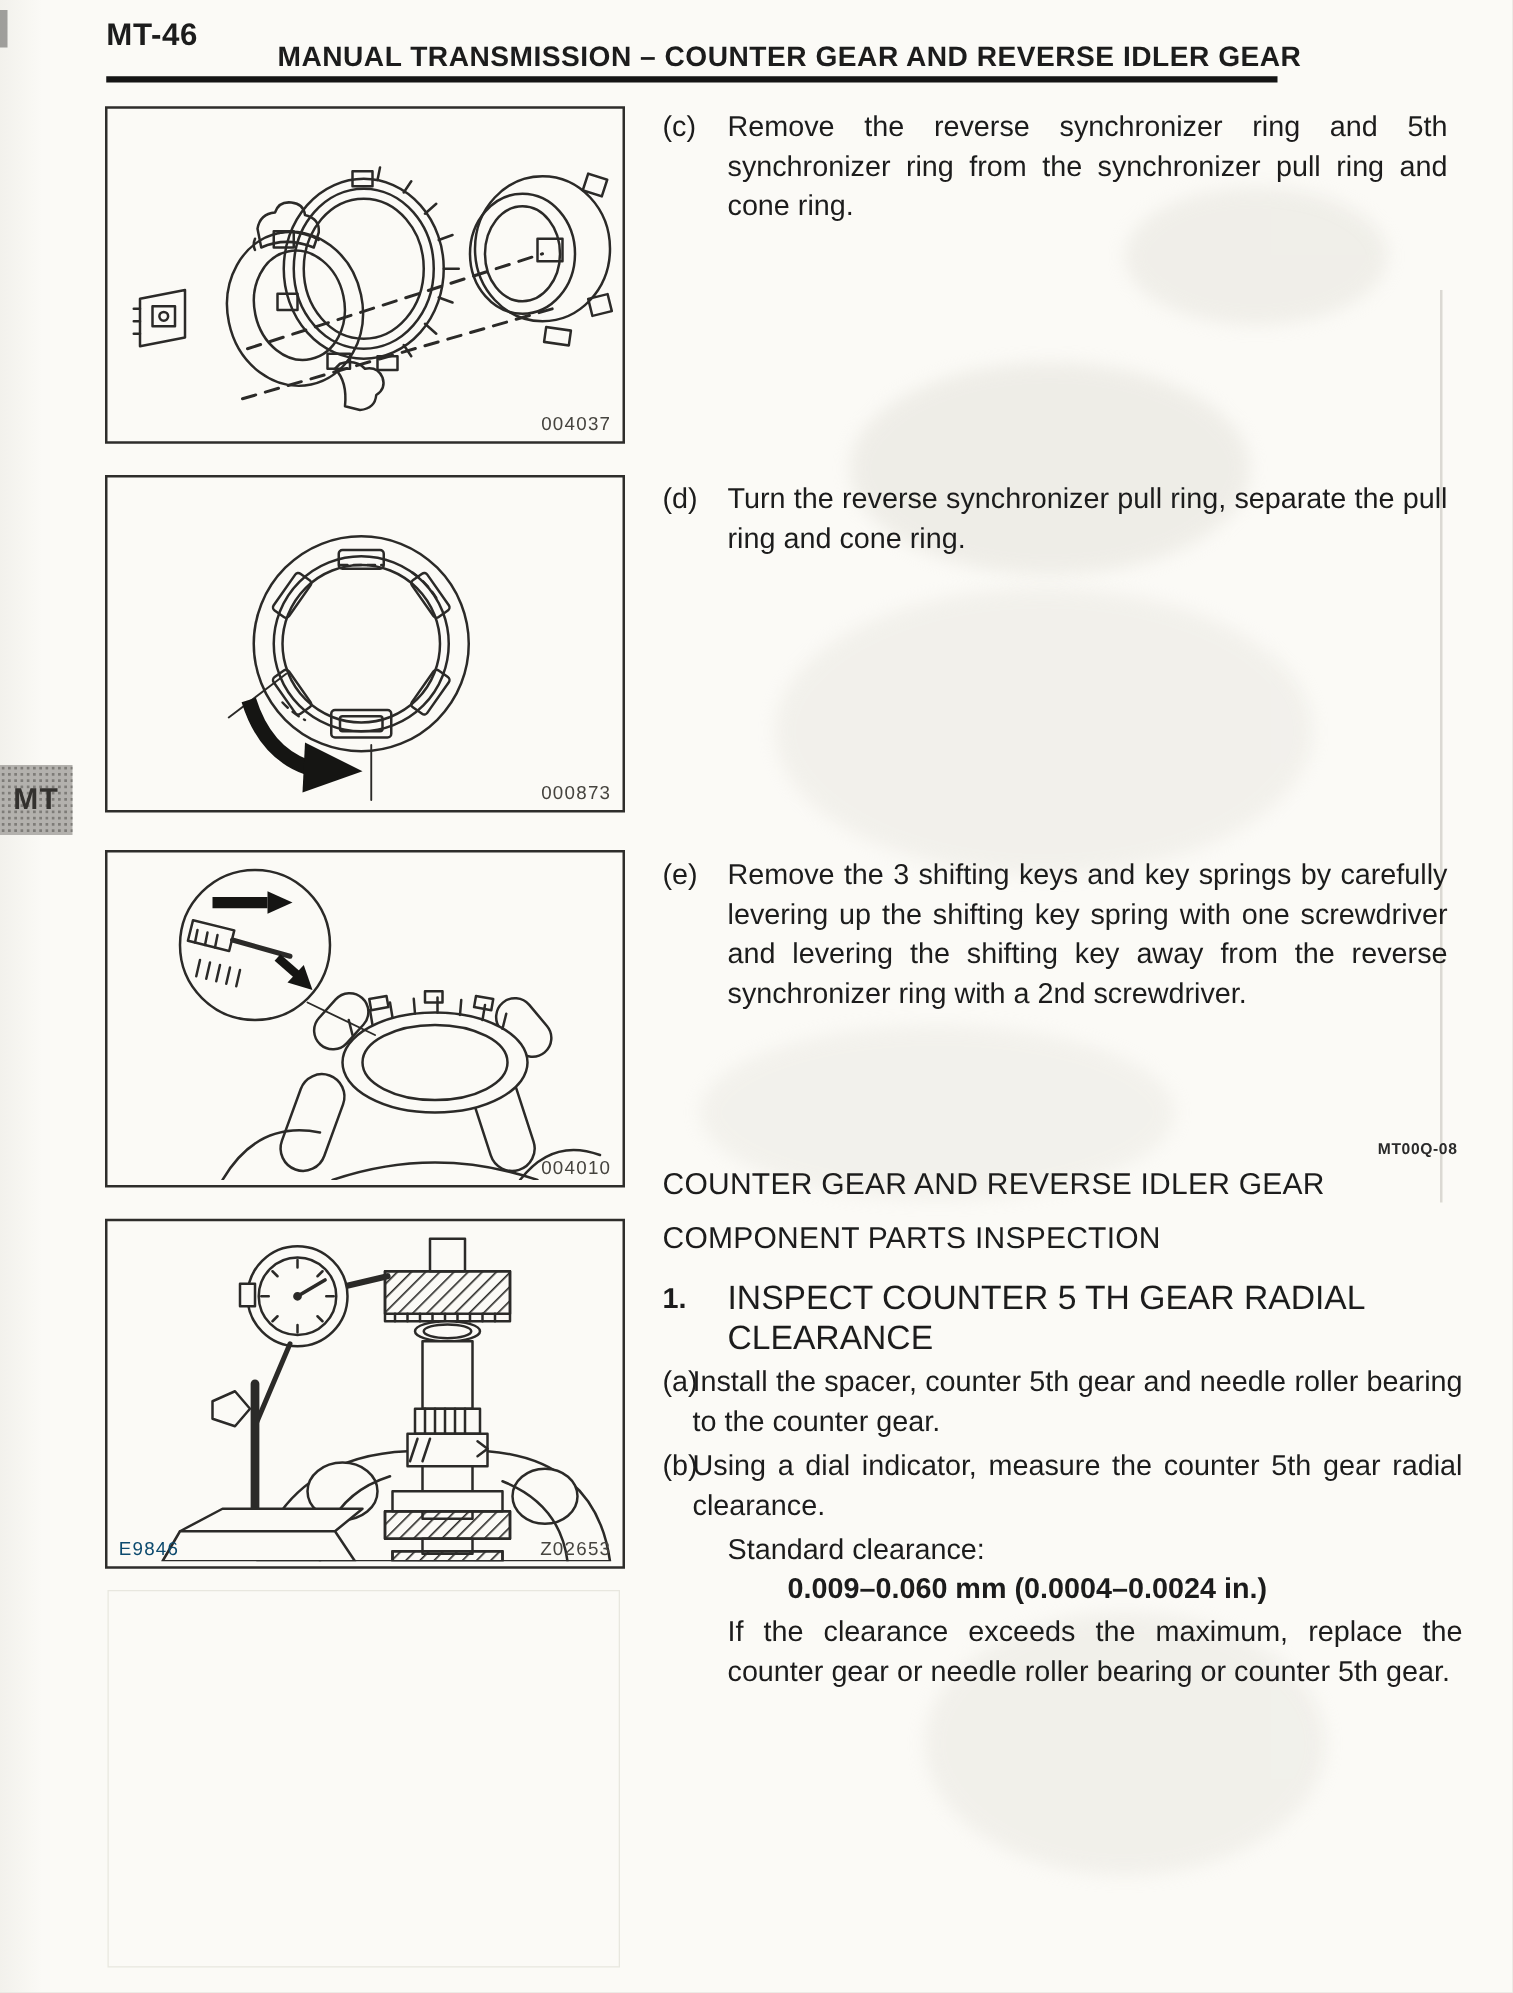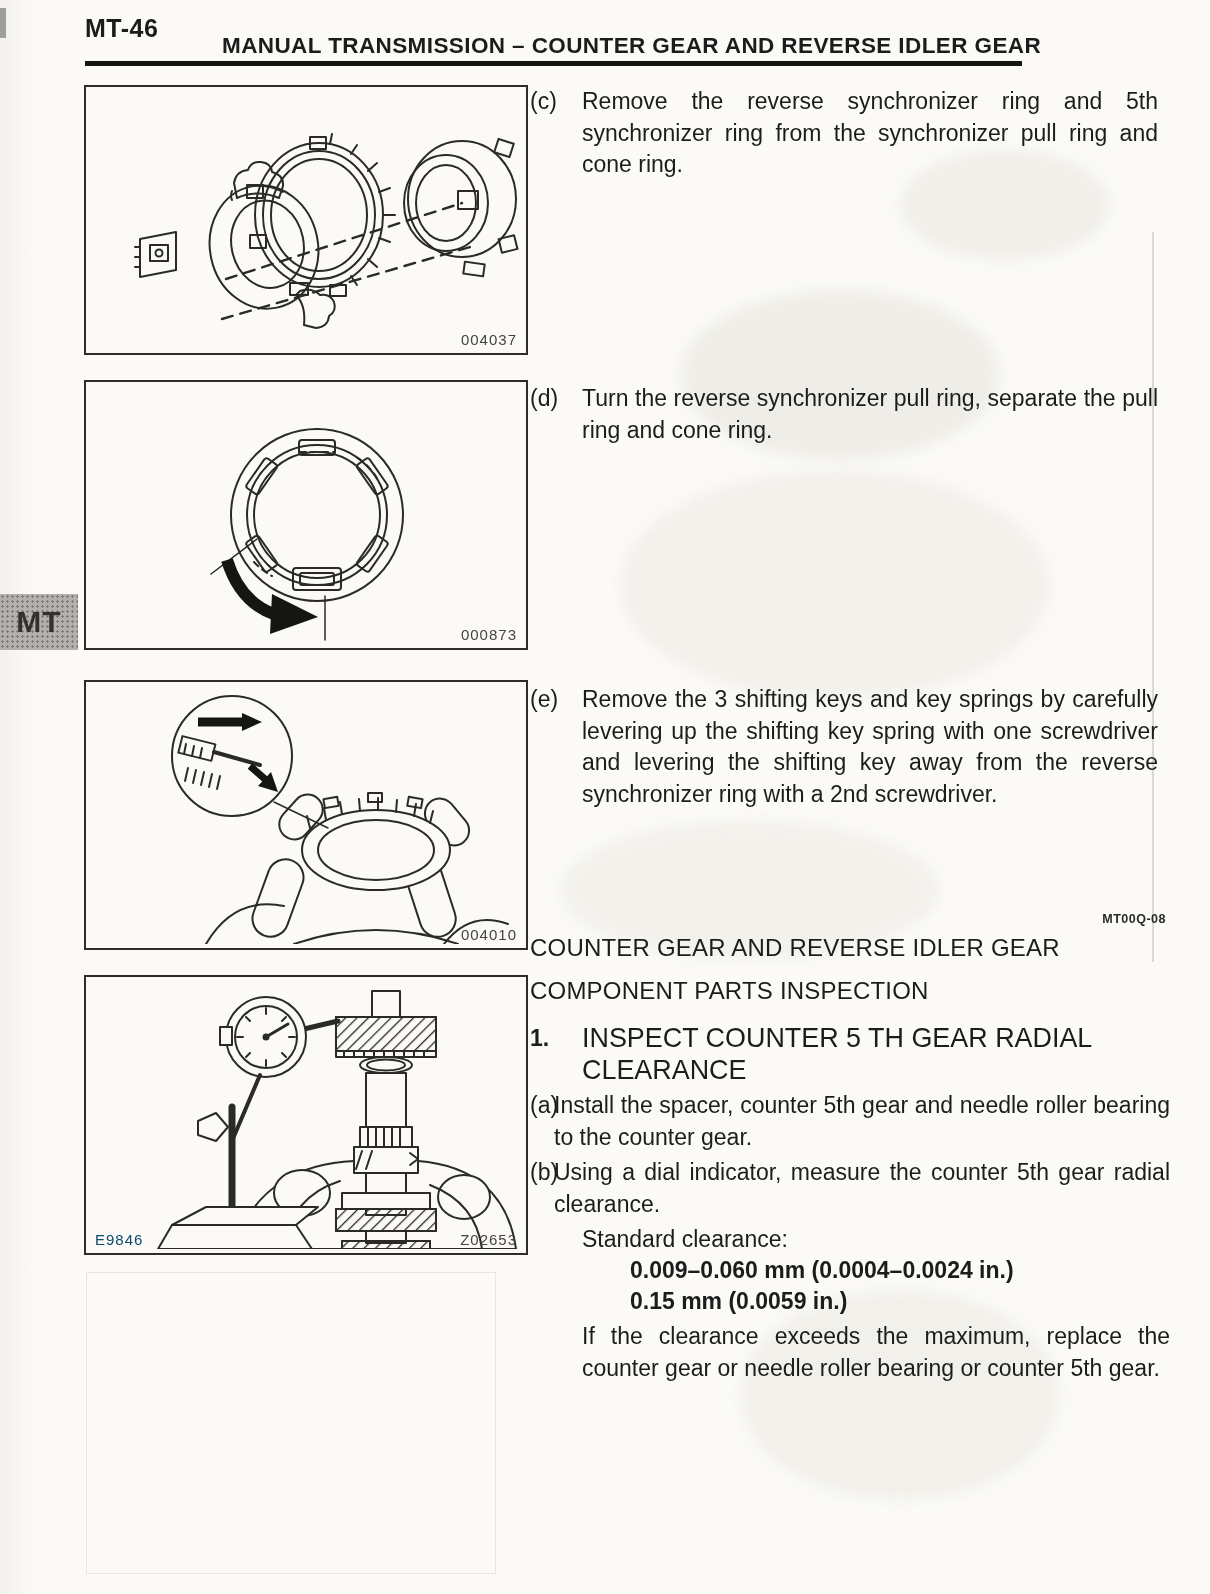--- a/index.html
+++ b/index.html
@@ -12,31 +12,31 @@
     color:#1c1c1c;
     overflow:hidden;
   }
   
   .page-number{position:absolute;left:85px;top:14px;font-size:25px;font-weight:700;letter-spacing:.5px;}
   .header-title{position:absolute;left:222px;top:33px;font-size:22.5px;font-weight:700;letter-spacing:.4px;white-space:nowrap;}
   .header-rule{position:absolute;left:85px;top:61px;width:937px;height:5px;background:#151515;}
   .corner-mark{position:absolute;left:0;top:8px;width:6px;height:30px;background:#5a5a58;opacity:.55;}
   
   .mt-tab{
-    position:absolute;left:0;top:594px;width:78px;height:56px;
+    position:absolute;left:0;top:612px;width:58px;height:56px;
     background-color:#b3b1ad;
     background-image:radial-gradient(circle,#7e7c78 1.2px,rgba(0,0,0,0) 1.4px);
     background-size:5px 5px;
     display:flex;align-items:center;justify-content:center;
-    font-size:30px;font-weight:700;color:#33312e;letter-spacing:1px;
+    font-size:24px;font-weight:700;color:#33312e;letter-spacing:1px;
   }
   
   .figbox{
     position:absolute;left:84px;width:412px;margin:0;
-    border:2px solid #2e2d2b;background:#fbfaf6;padding-left:28px;
+    border:2px solid #2e2d2b;background:#fbfaf6;
   }
   .figbox svg{display:block;}
   .fig-code{position:absolute;right:9px;bottom:5px;font-size:15px;color:#46443f;letter-spacing:1px;}
   .fig-code-left{position:absolute;left:9px;bottom:5px;font-size:15px;color:#0c4a6e;letter-spacing:1px;}
   
   .step{position:absolute;left:530px;width:628px;font-size:23px;line-height:31.5px;}
   .step-label{position:absolute;left:0;top:0;}
   .step-text{margin:0 0 0 52px;text-align:justify;}
   .inspection{position:absolute;left:530px;top:912px;width:640px;}
   .sec-code{position:absolute;top:0;right:4px;font-size:12.5px;font-weight:700;letter-spacing:.5px;color:#2a2a2a;}
@@ -290,18 +290,17 @@
       <p class="substep-text">Install the spacer, counter 5th gear and needle roller bearing to the counter gear.</p>
     </div>
 
     <div class="substep">
       <span class="substep-label">(b)</span>
       <p class="substep-text">Using a dial indicator, measure the counter 5th gear radial clearance.</p>
     </div>
 
     <div class="spec-label">Standard clearance:</div>
     <div class="spec-value">0.009–0.060 mm (0.0004–0.0024 in.)</div>
-    <div class="spec-value">0.15 mm (0.0059 in.)</div>
 
     <p class="note">If the clearance exceeds the maximum, replace the counter gear or needle roller bearing or counter 5th gear.</p>
   </section>
 
 </div>
 
 </body></html>

